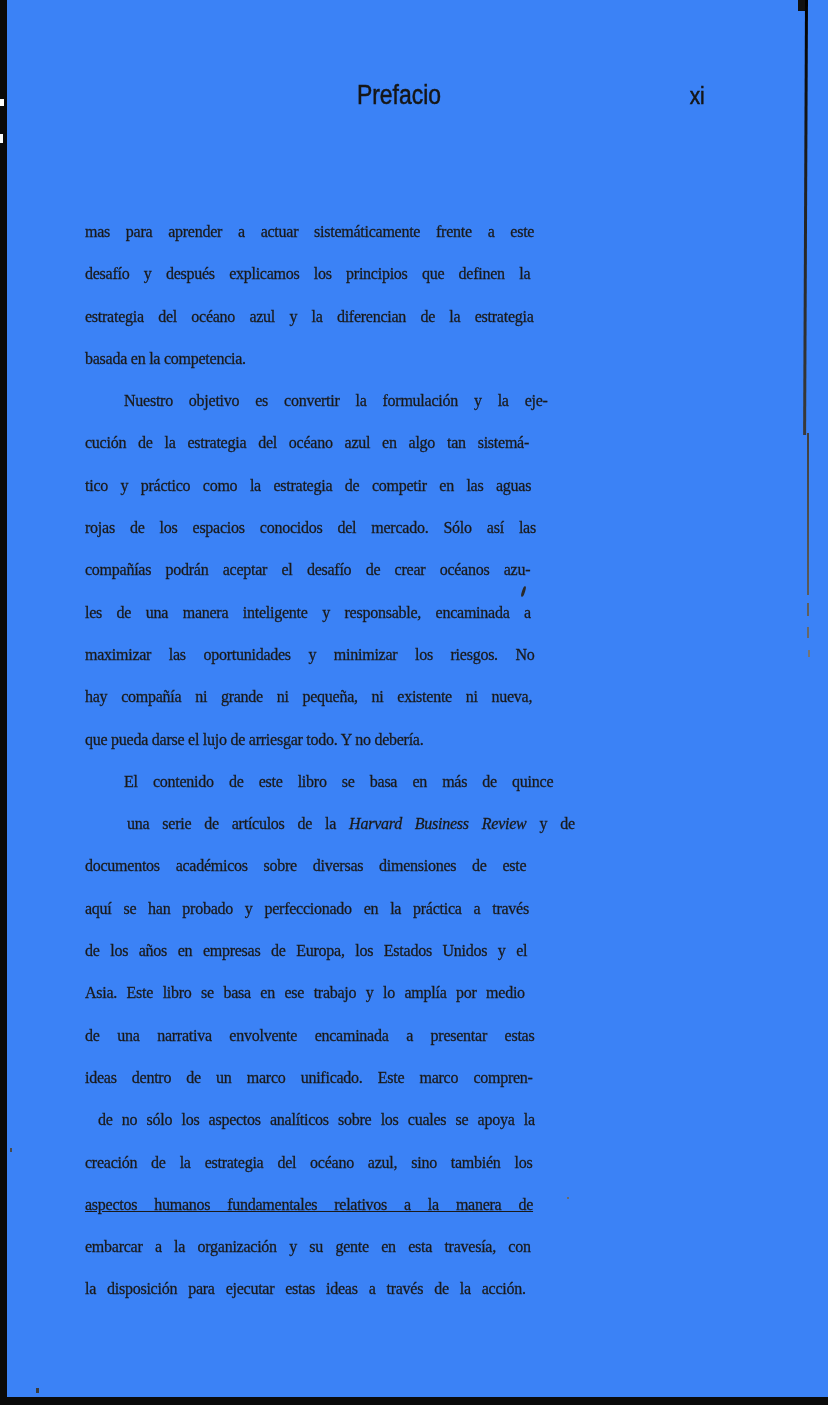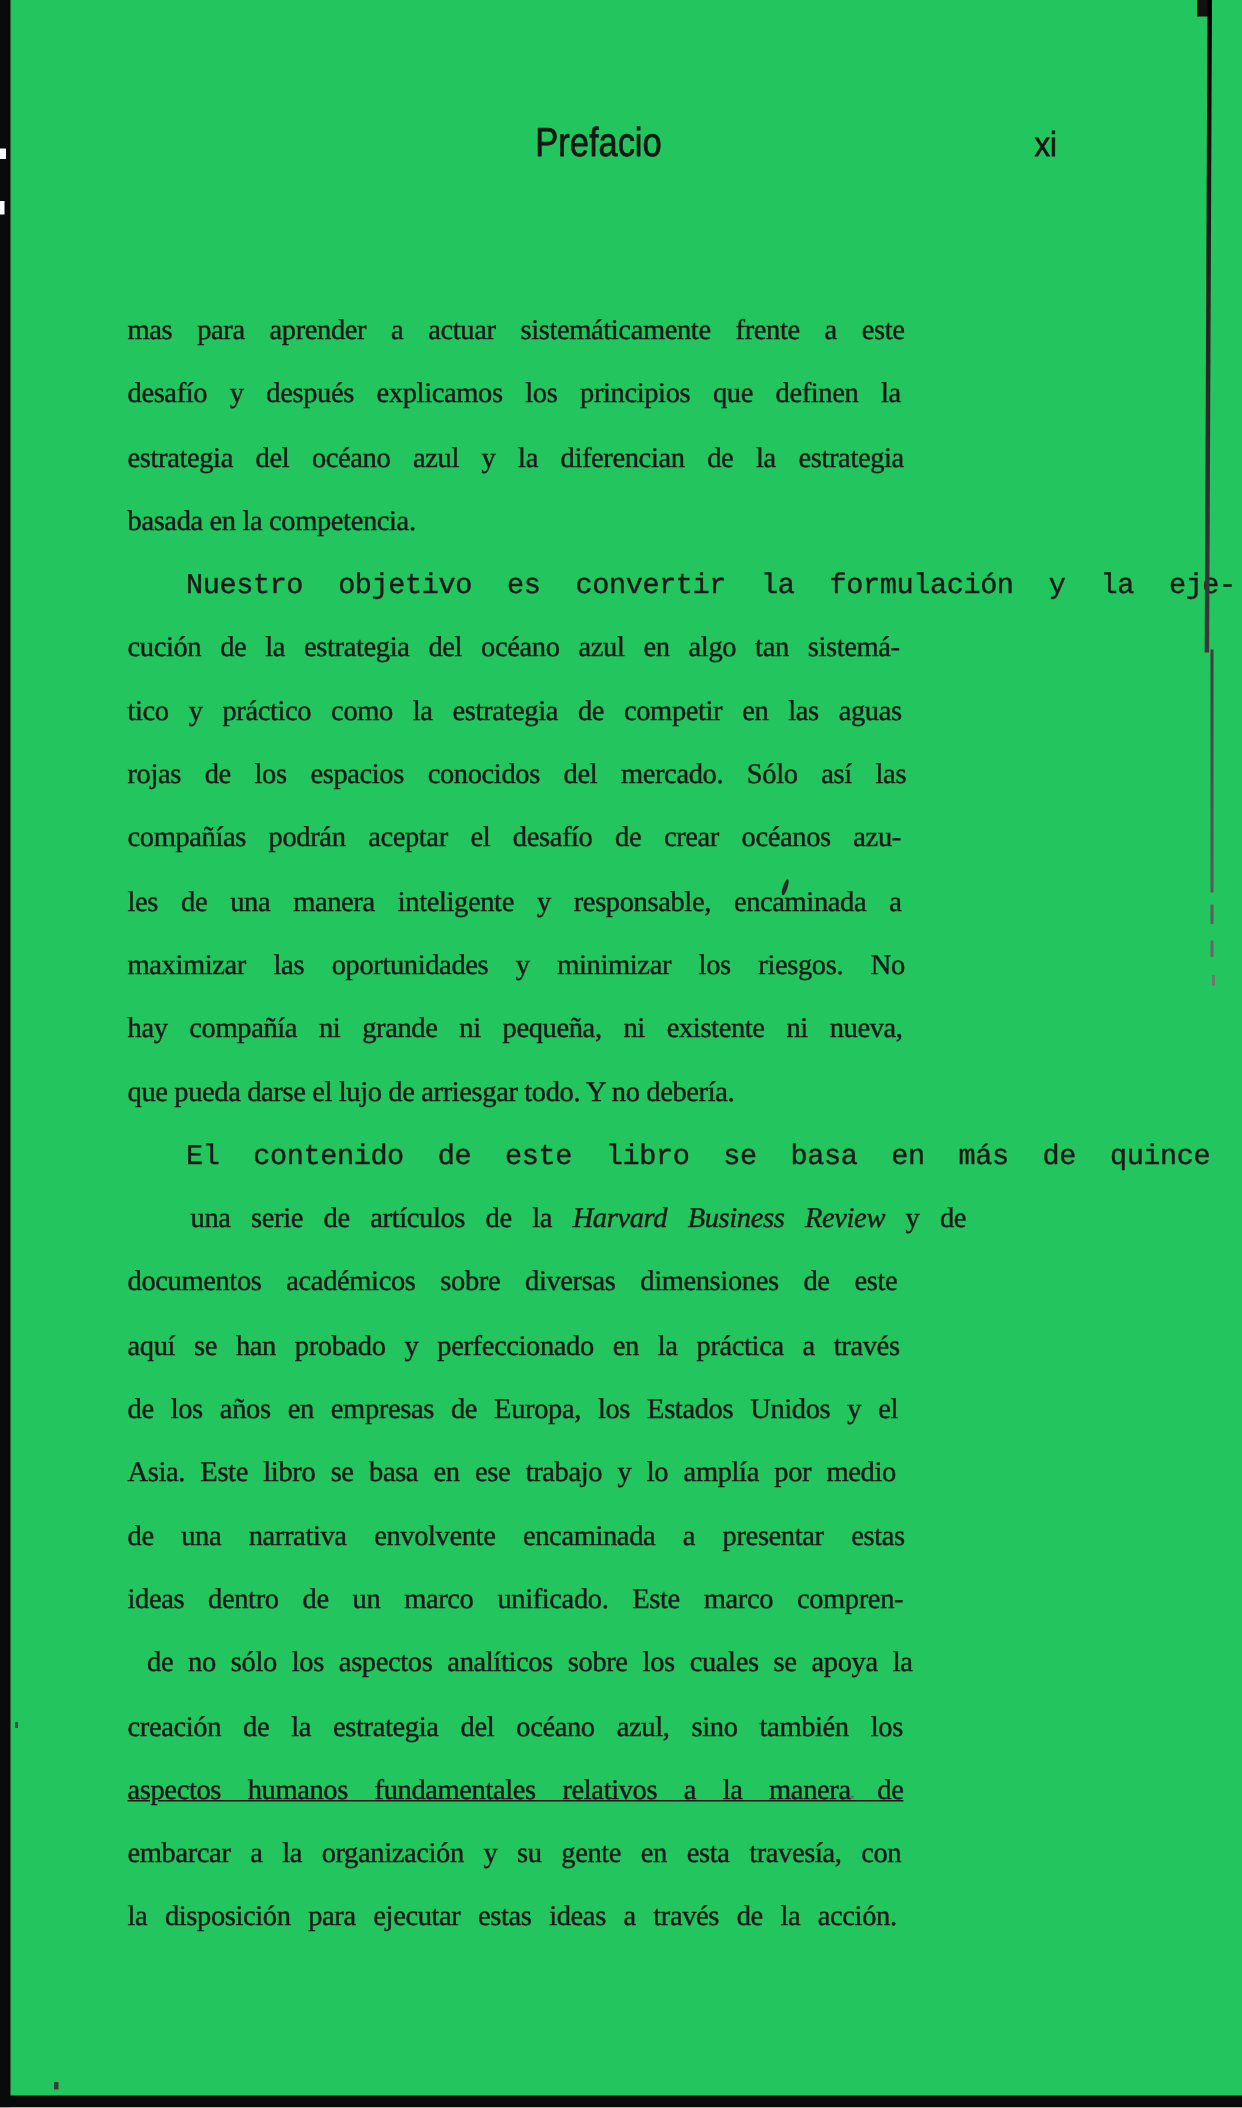--- a/index.html
+++ b/index.html
@@ -4,21 +4,21 @@
 <style>
   html, body {
     margin: 0;
     padding: 0;
     background: #ffffff;
   }
   .page {
     position: relative;
     width: 828px;
     height: 1405px;
-    background: #22c55e;
+    background: #3b82f6;
     overflow: hidden;
     font-family: "Liberation Serif", serif;
     color: #1a1a1a;
   }
 
   
   .left-bar {
     position: absolute;
     left: 0; top: 0;
     width: 7px; height: 1405px;
@@ -99,33 +99,33 @@
     font-size: 23px;
     font-weight: 400;
     -webkit-text-stroke: 0.5px #161616;
     transform: scaleX(0.9);
     transform-origin: right center;
   }
 
   
   .body-text {
     position: absolute;
-    left: 85px; top: 200px;
+    left: 85px; top: 211px;
     width: 628px;
-    font-size: 19px;
+    font-size: 16px;
     letter-spacing: -0.25px;
     -webkit-text-stroke: 0.28px #1a1a1a;
   }
   .line {
     height: 42.3px;
     line-height: 42.3px;
     white-space: nowrap;
     overflow: visible;
   }
-  .line.indent { padding-left: 39px; font-family: Liberation Mono, monospace; }
+  .line.indent { padding-left: 39px; }
   .line-inner { white-space: nowrap; }
   .italic { font-style: italic; }
 </style>
 </head>
 <body>
 
 <div class="page">
 
   <div class="header">
     <span class="header-title">Prefacio</span>

